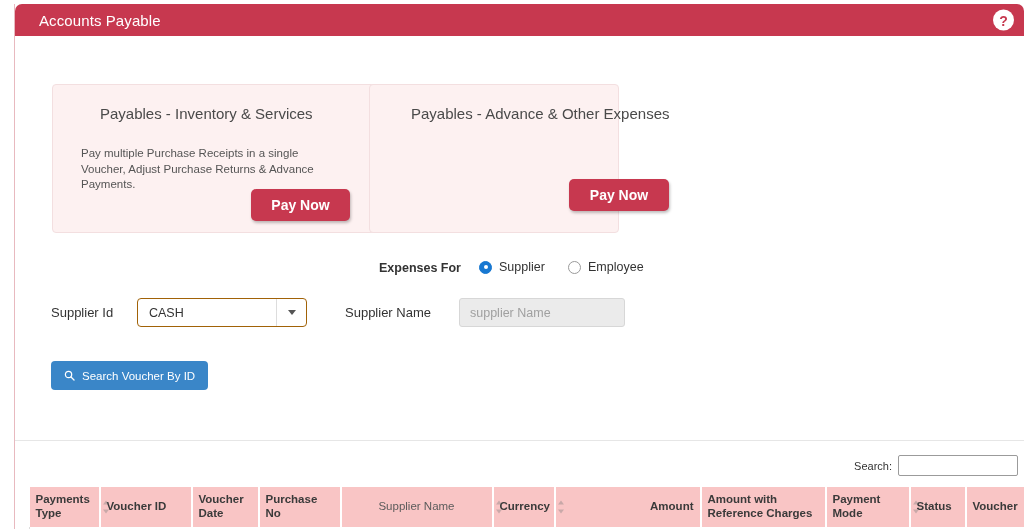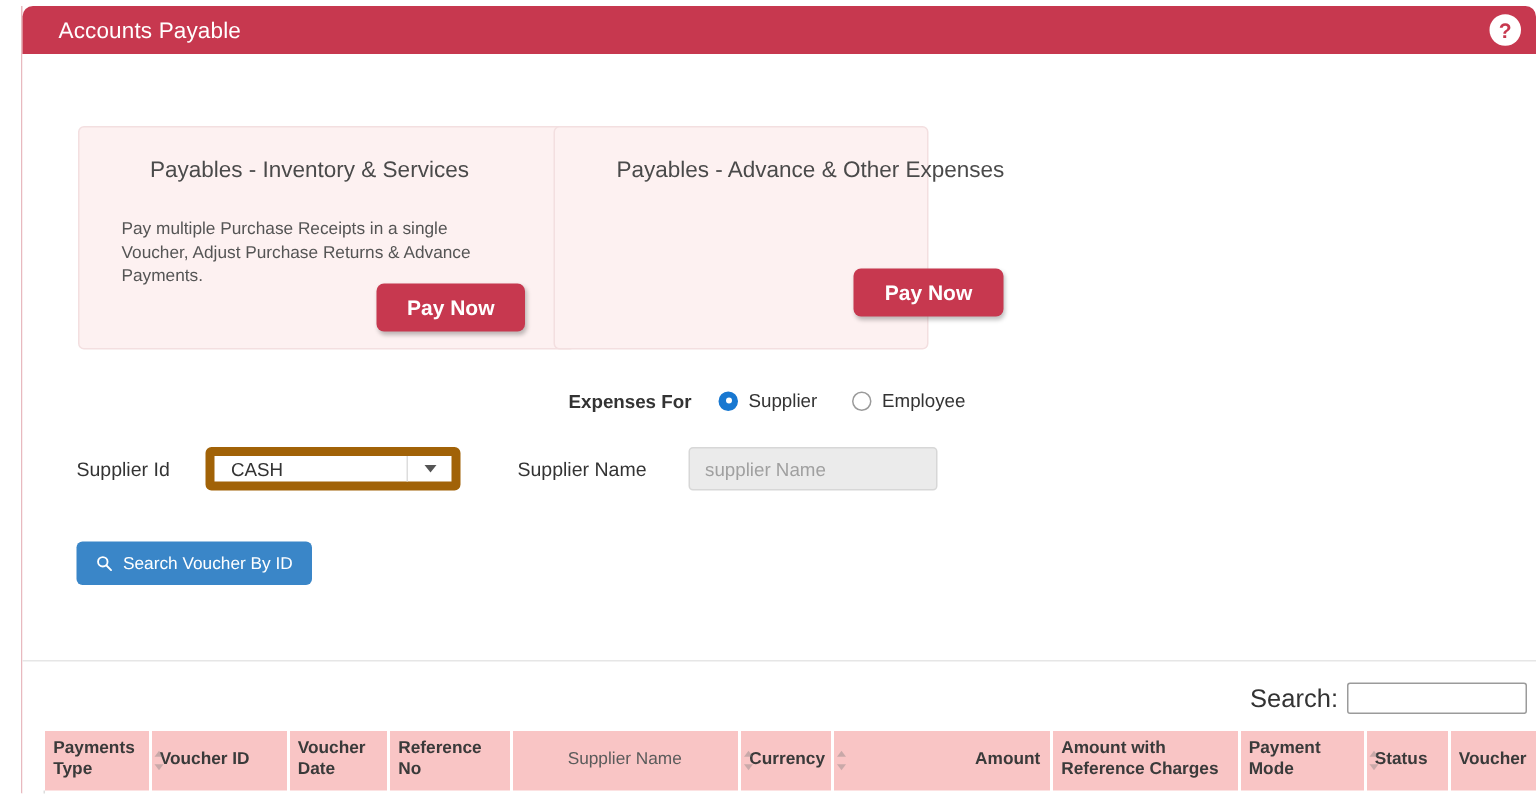--- a/index.html
+++ b/index.html
@@ -176,21 +176,21 @@
     white-space: nowrap;
     top: 7px;
   }
   .lbl-supplier-id { left: 36px; }
   .lbl-supplier-name { left: 330px; }
 
   .select-box {
     position: absolute;
     left: 122px; top: 0;
     width: 170px; height: 29px;
-    border: 6px solid #a16207;
+    border: 1px solid #a16207;
     border-radius: 4px;
     background: #ffffff;
     display: flex;
     align-items: center;
     cursor: pointer;
   }
   .select-value {
     flex: 1;
     font-size: 12.5px;
     color: #333333;
@@ -265,21 +265,21 @@
 
   
   .table-search {
     position: absolute;
     right: 6px; top: 419px;
     display: flex;
     align-items: center;
     gap: 6px;
   }
   .table-search-label {
-    font-size: 17px;
+    font-size: 11px;
     color: #333333;
     white-space: nowrap;
   }
   .table-search-input {
     width: 120px; height: 21px;
     border: 1px solid #9b9b9b;
     border-radius: 2px;
     background: #ffffff;
     font-family: "Liberation Sans", sans-serif;
     font-size: 12px;
@@ -437,21 +437,21 @@
             <col style="width:60px">
           </colgroup>
           <thead>
             <tr>
               <th>Payments Type</th>
               <th>
                 <span class="sort-caret"></span>
                 <span>Voucher ID</span>
               </th>
               <th>Voucher Date</th>
-              <th>Reference No</th>
+              <th>Purchase No</th>
               <th class="plain">Supplier Name</th>
               <th>
                 <span class="sort-caret"></span>
                 <span>Currency</span>
               </th>
               <th class="right">
                 <span class="sort-caret"></span>
                 <span>Amount</span>
               </th>
               <th>Amount with Reference Charges</th>

